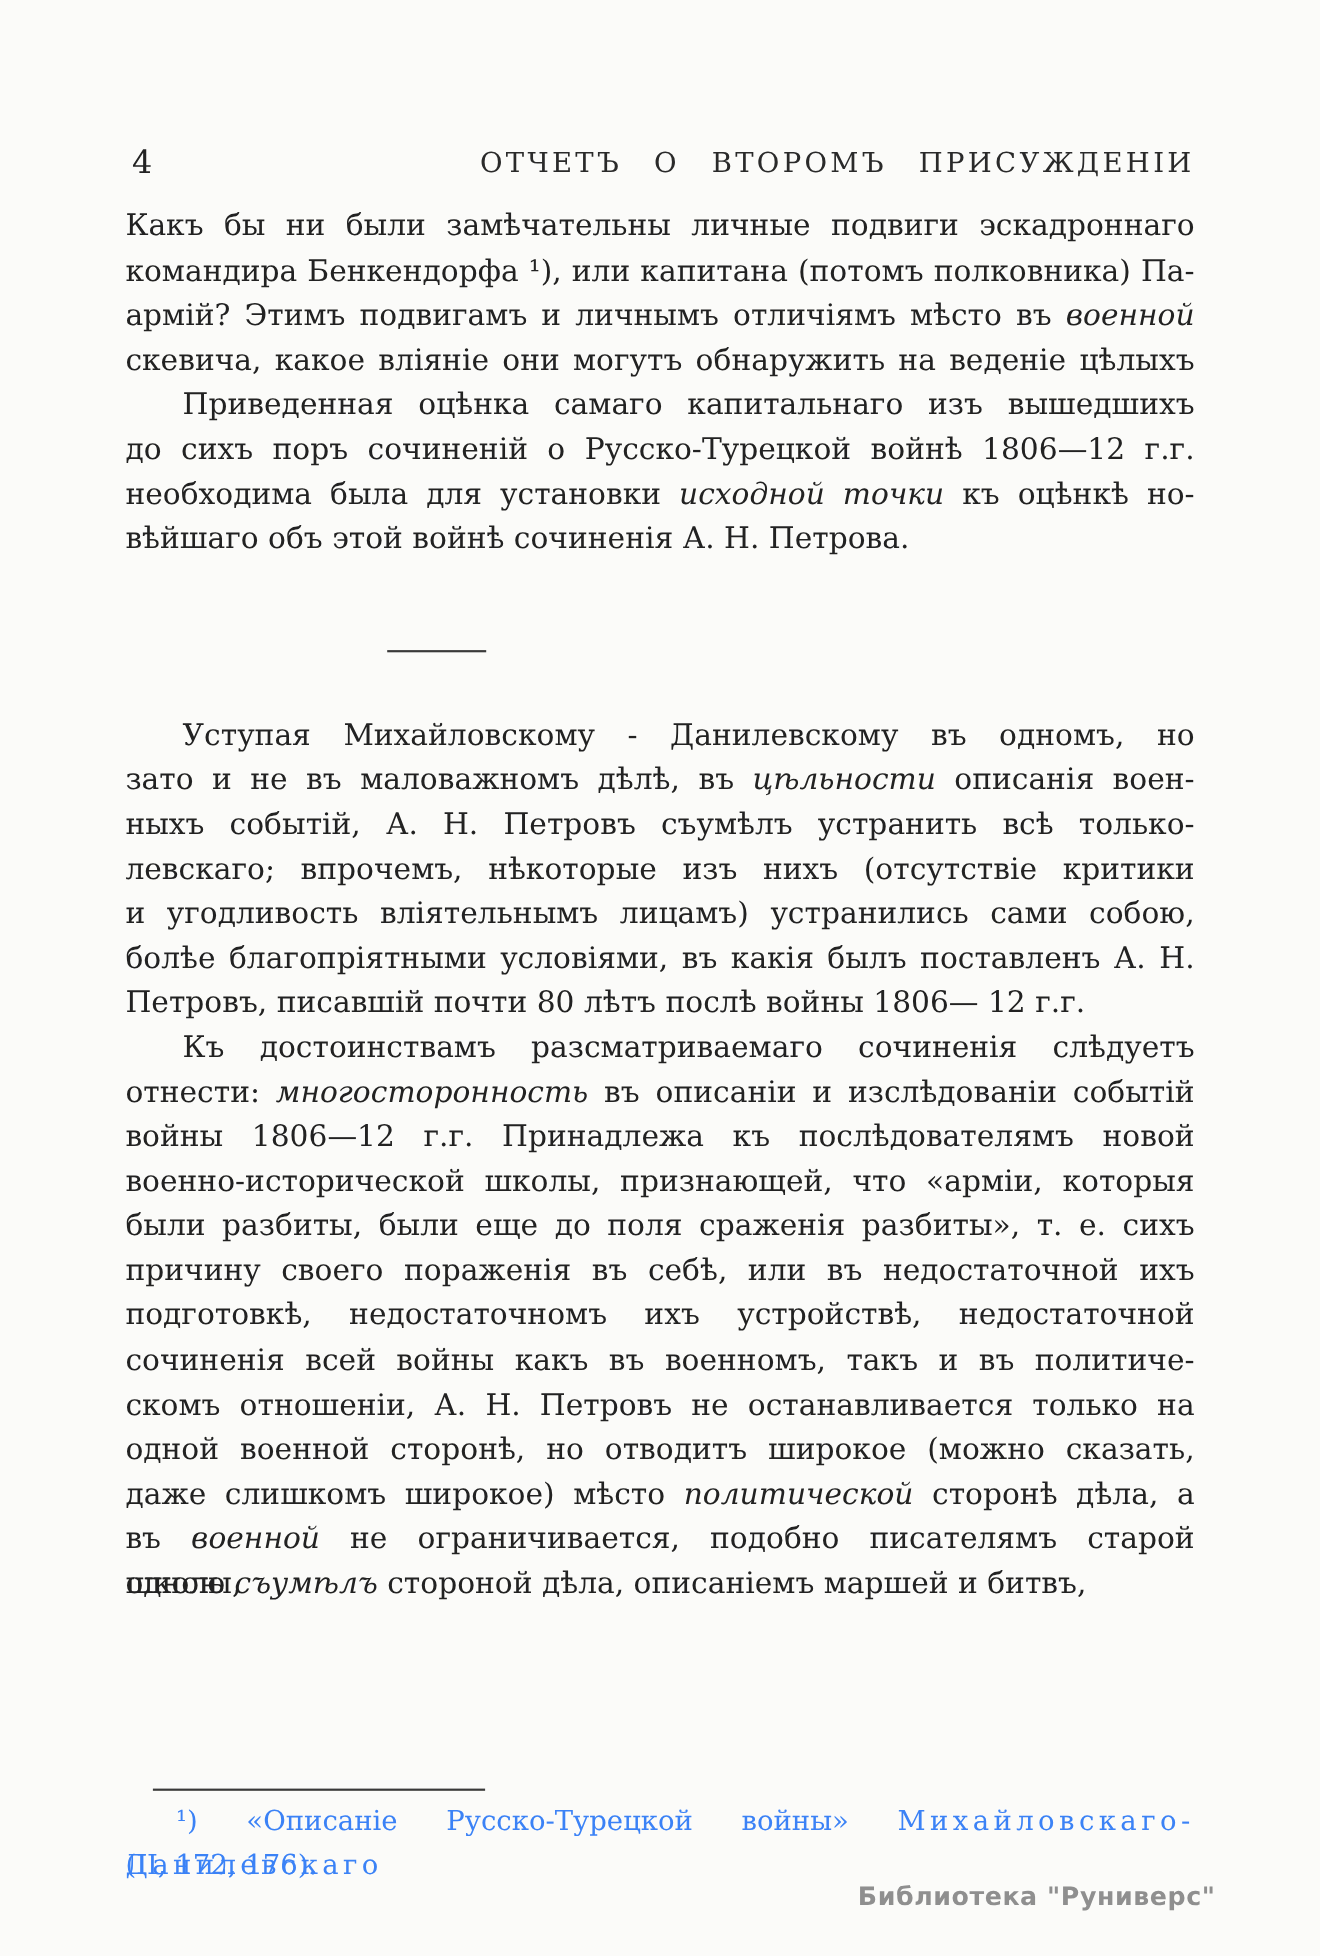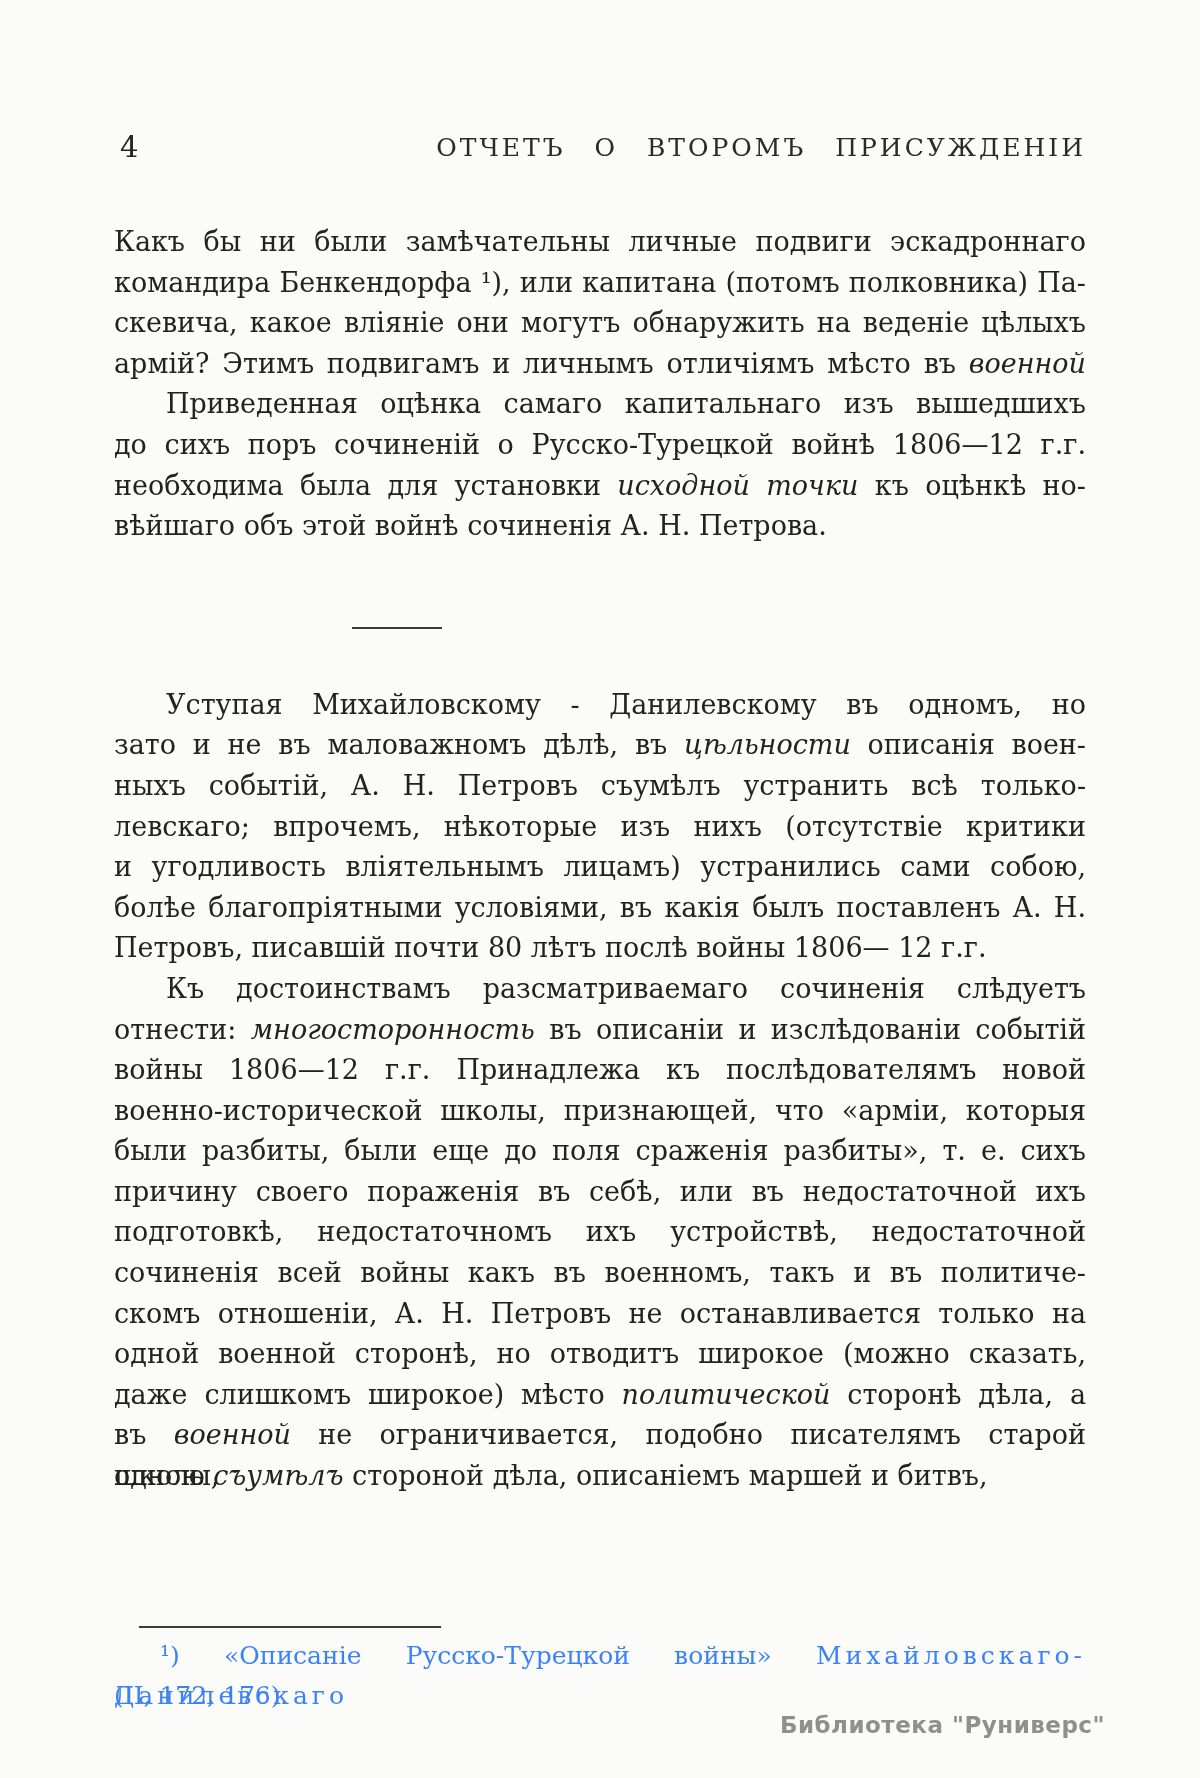--- a/index.html
+++ b/index.html
@@ -16,21 +16,21 @@
   .page-head{position:absolute;left:114px;top:130px;width:972px;height:36px;}
   .page-number{position:absolute;left:6px;top:0;font-size:29px;}
   .running-header{
     display:block;text-align:right;
     font-size:25px;letter-spacing:3px;word-spacing:18px;
     padding-top:3px;color:#2a2a2a;
   }
   
   .body-text{
     position:absolute;left:114px;top:186px;width:972px;
-    font-size:27px;line-height:40.6px;color:#222;margin-top:36px;
+    font-size:27px;line-height:40.6px;color:#222;
   }
   .line{
     text-align:justify;
     text-align-last:justify;
     white-space:normal;
     height:40.6px;overflow:visible;
   }
   .line.pl{text-align-last:left;}
   .line.ind{text-indent:52px;}
   .it{font-style:italic;}
@@ -65,22 +65,22 @@
 <div class="page">
 
   <div class="page-head">
     <span class="page-number">4</span>
     <span class="running-header">ОТЧЕТЪ О ВТОРОМЪ ПРИСУЖДЕНІИ</span>
   </div>
 
   <div class="body-text">
       <div class="line"><span>Какъ бы ни были замѣчательны личные подвиги эскадроннаго</span></div>
       <div class="line"><span>командира Бенкендорфа ¹), или капитана (потомъ полковника) Па-</span></div>
+      <div class="line"><span>армій? Этимъ подвигамъ и личнымъ отличіямъ мѣсто въ </span><span class="it">военной</span></div>
       <div class="line"><span>скевича, какое вліяніе они могутъ обнаружить на веденіе цѣлыхъ</span></div>
-      <div class="line"><span>армій? Этимъ подвигамъ и личнымъ отличіямъ мѣсто въ </span><span class="it">военной</span></div>
       <div class="line ind"><span>Приведенная оцѣнка самаго капитальнаго изъ вышедшихъ</span></div>
       <div class="line"><span>до сихъ поръ сочиненій о Русско-Турецкой войнѣ 1806—12 г.г.</span></div>
       <div class="line"><span>необходима была для установки </span><span class="it">исходной точки</span><span> къ оцѣнкѣ но-</span></div>
       <div class="line pl"><span>вѣйшаго объ этой войнѣ сочиненія А. Н. Петрова.</span></div>
       <div class="sep-gap">
         <div class="sep-rule"></div>
       </div>
       <div class="line ind"><span>Уступая Михайловскому - Данилевскому въ одномъ, но</span></div>
       <div class="line"><span>зато и не въ маловажномъ дѣлѣ, въ </span><span class="it">цѣльности</span><span> описанія воен-</span></div>
       <div class="line"><span>ныхъ событій, А. Н. Петровъ съумѣлъ устранить всѣ только-</span></div>

